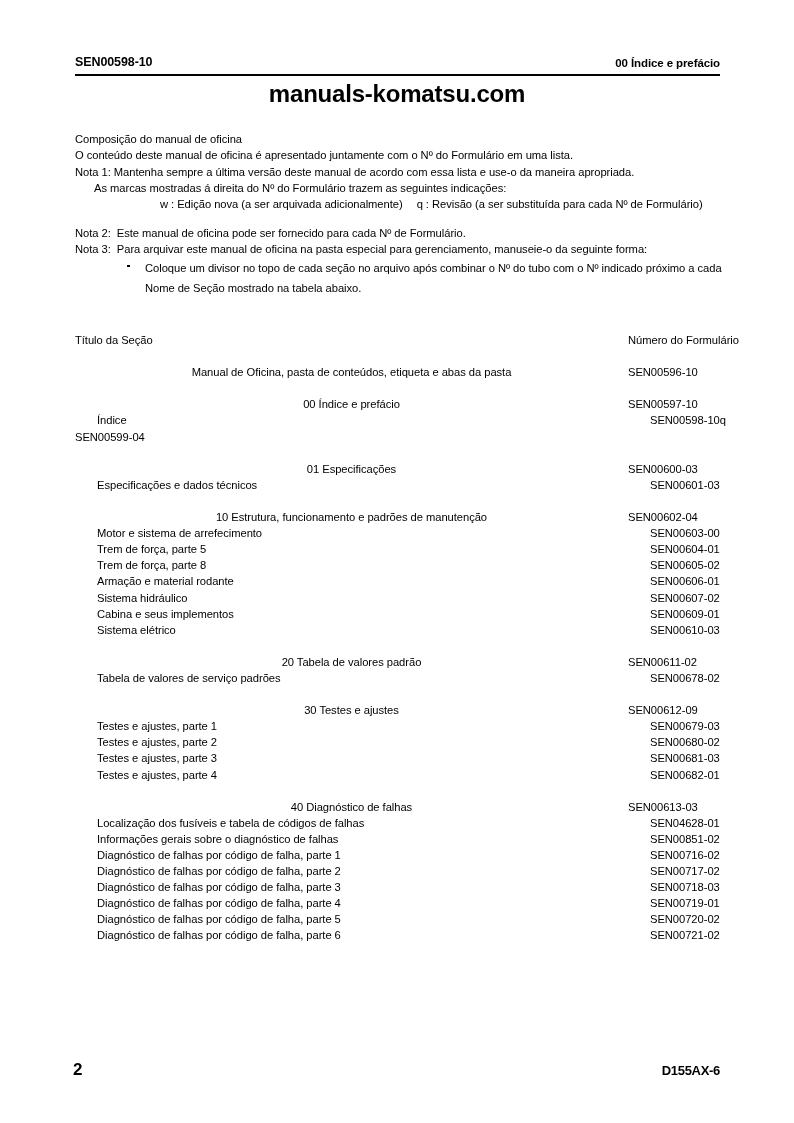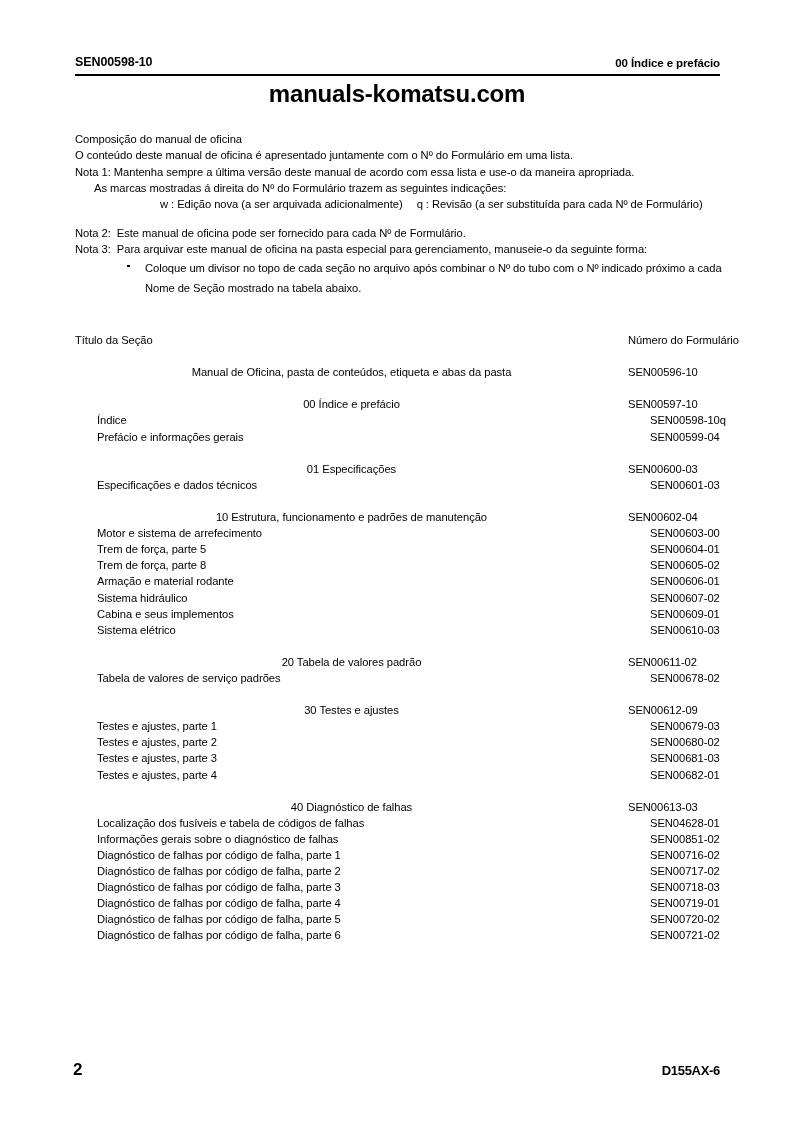--- a/index.html
+++ b/index.html
@@ -176,21 +176,20 @@
         <div class="row spacer"></div>
         <div class="row">
           <span class="title lvl1">00 Índice e prefácio</span>
           <span class="num">SEN00597-10</span>
         </div>
         <div class="row">
           <span class="title lvl2">Índice</span>
           <span class="num">SEN00598-10q</span>
         </div>
         <div class="row">
-          <span class="title lvl2">Prefácio e informações gerais</span>
           <span class="num">SEN00599-04</span>
         </div>
         <div class="row spacer"></div>
         <div class="row">
           <span class="title lvl1">01 Especificações</span>
           <span class="num">SEN00600-03</span>
         </div>
         <div class="row">
           <span class="title lvl2">Especificações e dados técnicos</span>
           <span class="num">SEN00601-03</span>

